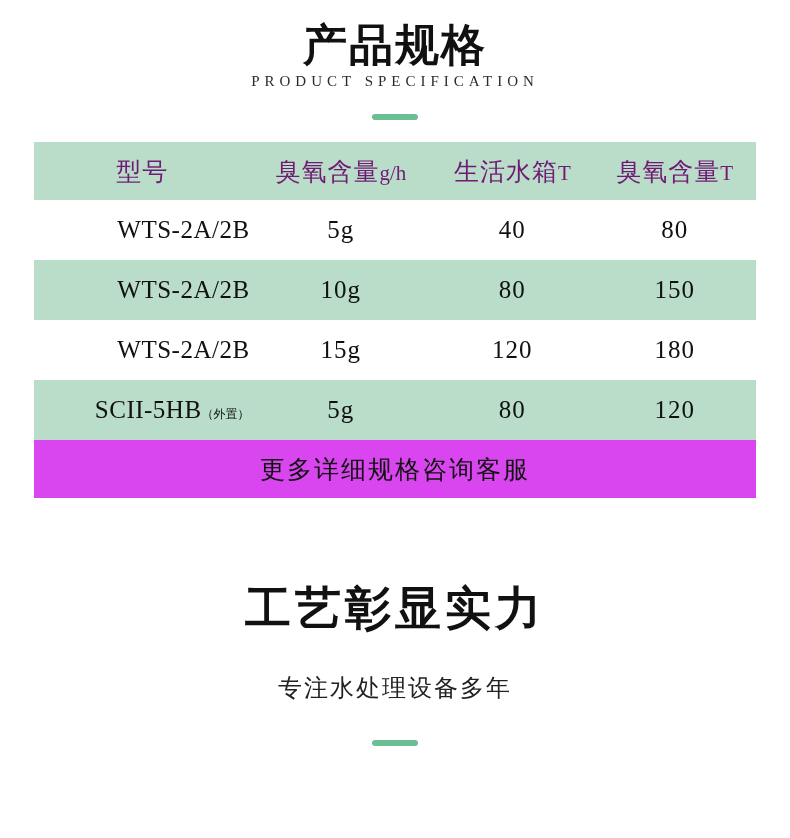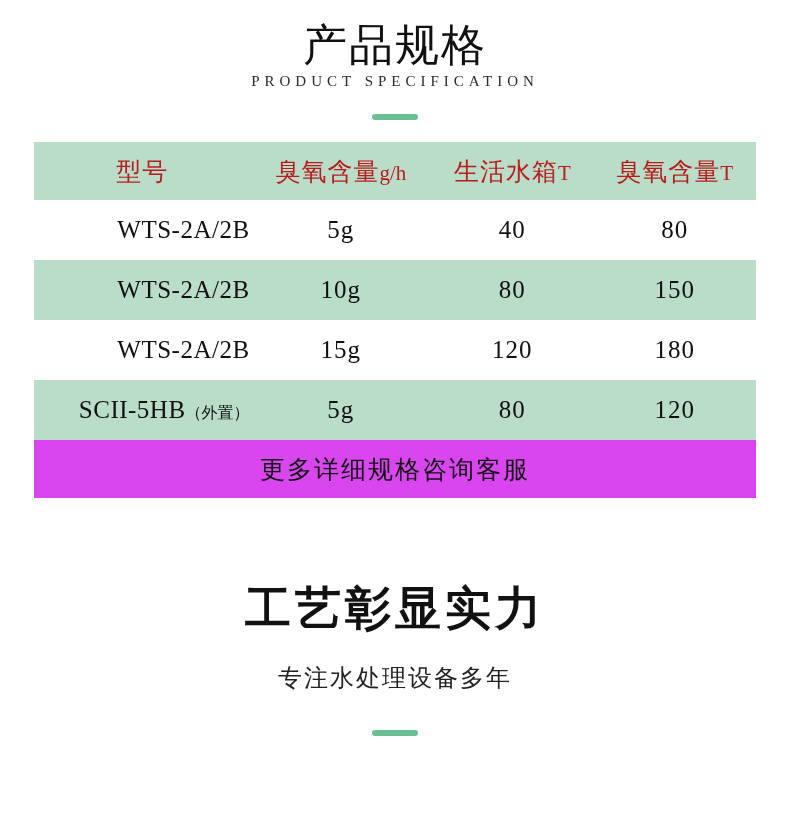--- a/index.html
+++ b/index.html
@@ -19,21 +19,21 @@
     position: relative;
     width: 790px;
     height: 838px;
   }
 
   
   .section-title {
     text-align: center;
     font-family: "Liberation Serif", serif;
     font-size: 44px;
-    font-weight: 400;
+    font-weight: 700;
     letter-spacing: 2px;
     color: #111111;
     padding-top: 18px;
     line-height: 1.25;
   }
   .section-subtitle {
     text-align: center;
     font-family: "Liberation Serif", serif;
     font-size: 15px;
     letter-spacing: 5px;
@@ -62,21 +62,21 @@
   }
   .spec-table col.c1 { width: 30%; }
   .spec-table col.c2 { width: 25%; }
   .spec-table col.c3 { width: 22.5%; }
   .spec-table col.c4 { width: 22.5%; }
 
   .spec-table th {
     background: #b9ddc9;
     font-size: 25px;
     font-weight: 400;
-    color: #b91c1c;
+    color: #701a75;
     height: 56px;
     text-align: center;
     letter-spacing: 1px;
   }
   .spec-table th .unit {
     font-size: 21px;
     letter-spacing: 0;
   }
 
   .spec-table td {
@@ -89,21 +89,21 @@
   .spec-table tr.alt td {
     background: #b9ddc9;
   }
   .spec-table td.model {
     text-align: right;
     padding-left: 16px;
     font-size: 25px;
     letter-spacing: 0.5px;
   }
   .spec-table td.model .note {
-    font-size: 16px;
+    font-size: 12px;
     letter-spacing: 0;
   }
   .spec-footer td {
     background: #d946ef;
     height: 56px;
     font-size: 25px;
     text-align: center;
     letter-spacing: 2px;
   }
 
@@ -117,21 +117,21 @@
     font-size: 46px;
     font-weight: 700;
     letter-spacing: 4px;
     color: #111;
   }
   .subline2 {
     font-family: "Liberation Serif", serif;
     font-size: 24px;
     letter-spacing: 2px;
     color: #222;
-    margin-top: 22px;
+    margin-top: 32px;
   }
   .divider-wrap2 {
     display: flex;
     justify-content: center;
     margin-top: 36px;
   }
 </style>
 </head>
 <body>
 

